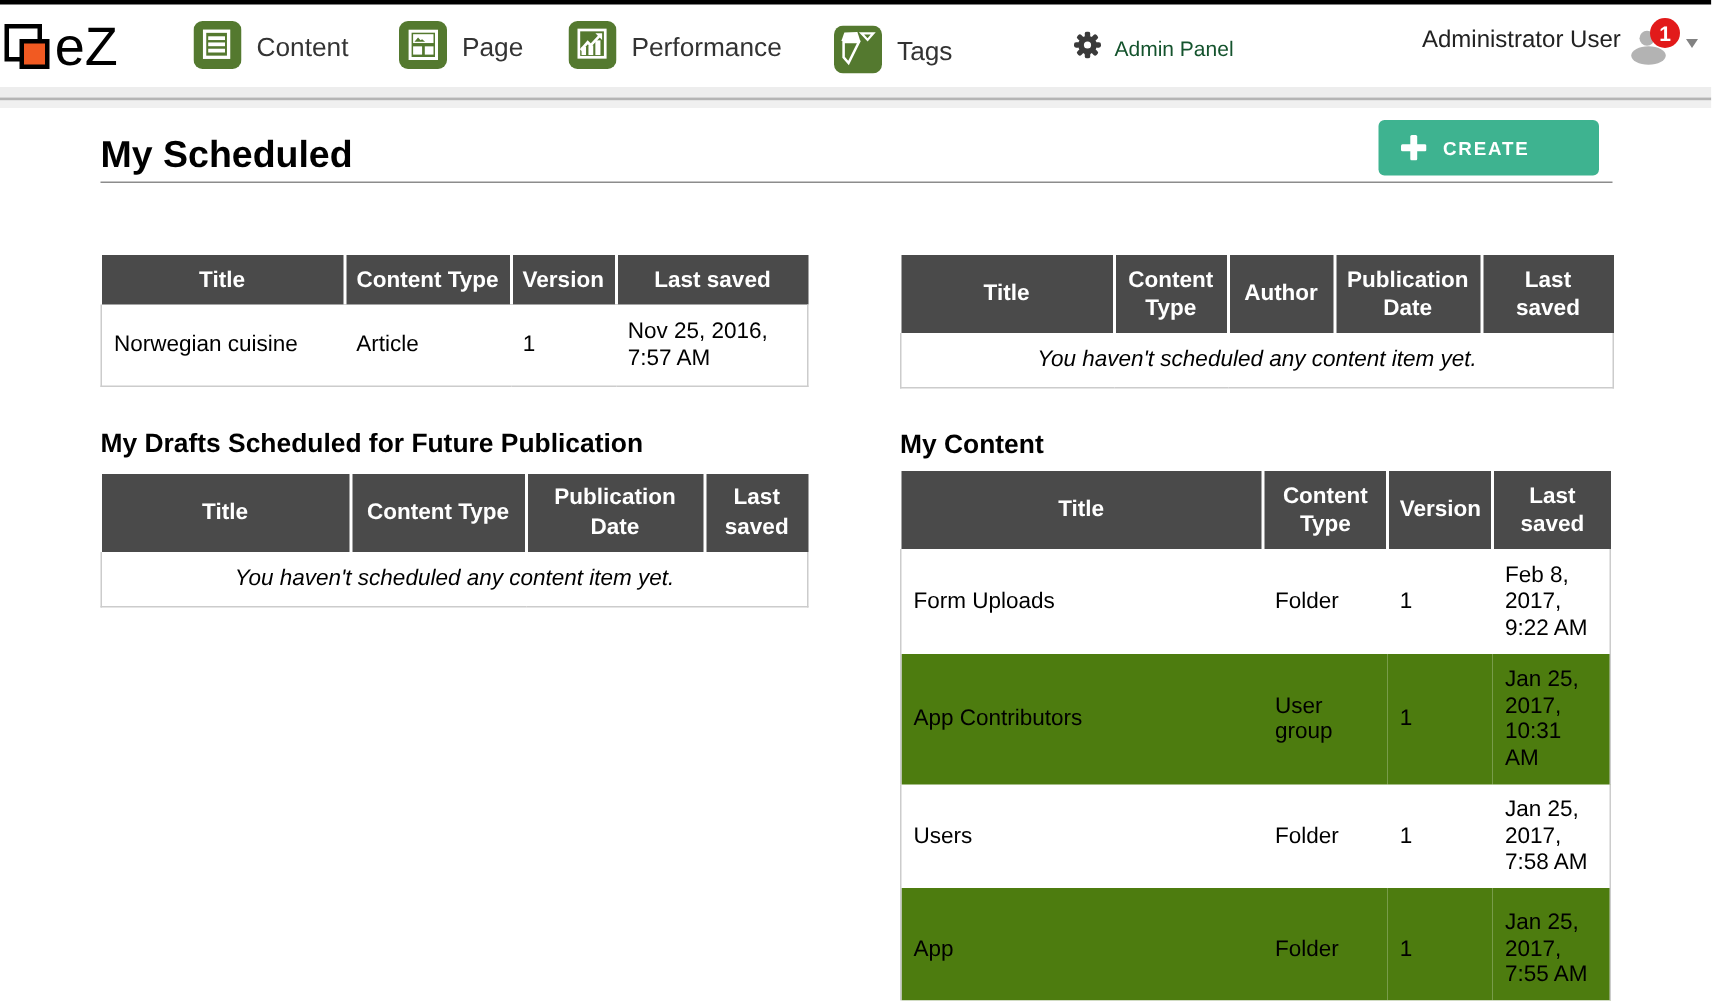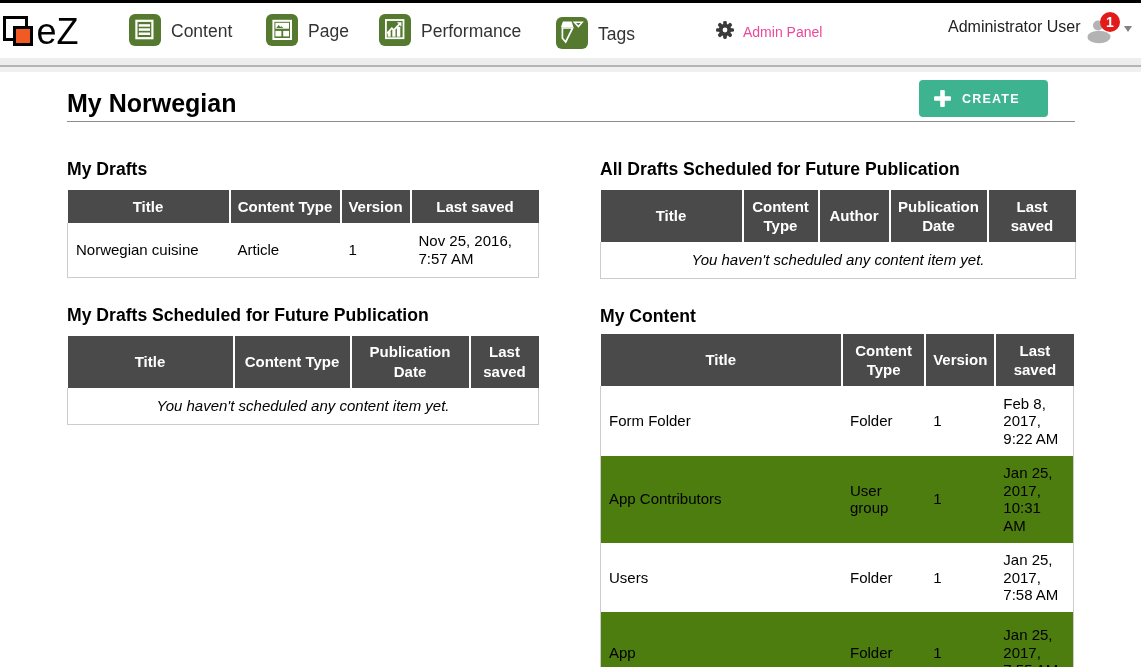--- a/index.html
+++ b/index.html
@@ -11,31 +11,31 @@
 .navbar { position:absolute; left:0; top:4px; width:1141px; height:54px; background:#fff; }
 .navsep1 { position:absolute; left:0; top:58px; width:1141px; height:7px; background:#ededed; }
 .navsep2 { position:absolute; left:0; top:65px; width:1141px; height:2px; background:#b4b4b4; }
 .navsep3 { position:absolute; left:0; top:67px; width:1141px; height:5px; background:#f0f0f0; }
 
 
 .logo { position:absolute; left:2px; top:10px; }
 .nav-item { position:absolute; top:14px; height:32px; display:flex; align-items:center; }
 .nav-item span { margin-left:10px; margin-top:3px; font-size:17.5px; color:#333; }
 .admin-item { position:absolute; top:21px; height:18px; display:flex; align-items:center; }
-.admin-item span { margin-left:9px; margin-top:4px; font-size:14px; color:#ec4899; }
+.admin-item span { margin-left:9px; margin-top:4px; font-size:14px; color:#14532d; }
 .adminuser { position:absolute; left:948px; top:18px; font-size:16px; color:#222; }
 .person { position:absolute; left:1084px; top:20px; }
 .badge { position:absolute; left:1100px; top:12px; width:20px; height:20px; border-radius:50%; background:#e21a1a; color:#fff; font-size:14px; font-weight:bold; text-align:center; line-height:20px; }
 .caret { position:absolute; left:1124px; top:26px; width:0; height:0; border-left:4.5px solid transparent; border-right:4.5px solid transparent; border-top:6px solid #828282; }
 
 
 h1 { position:absolute; left:67px; top:91px; margin:0; font-size:25px; line-height:25px; font-weight:bold; color:#000; }
 .hrule { position:absolute; left:67px; top:121px; width:1008px; height:1px; background:#8c8c8c; }
 
-.btn-create { position:absolute; left:919px; top:80px; width:129px; height:37px; background:#3eb390; border-radius:4px; display:flex; align-items:center; }
+.btn-create { position:absolute; left:919px; top:80px; width:147px; height:37px; background:#3eb390; border-radius:4px; display:flex; align-items:center; }
 .btn-create svg { margin-left:15px; }
 .btn-create span { margin-left:11px; color:#fff; font-size:12.5px; font-weight:bold; letter-spacing:1.2px; }
 
 
 .col { position:absolute; top:159px; }
 .col-l { left:67px; width:471px; }
 .col-r { left:600px; width:474px; }
 h2 { margin:0; font-size:17.6px; line-height:20px; font-weight:bold; color:#000; }
 h2.second { margin-top:27px; }
 table { border-collapse:collapse; table-layout:fixed; width:100%; margin-top:11px; }
@@ -134,32 +134,31 @@
   <div class="adminuser">Administrator User</div>
   <div class="person">
     <svg width="30" height="25" viewBox="0 0 30 25">
       <circle cx="14" cy="5.5" r="5" fill="#b3b3b3"></circle>
       <ellipse cx="15" cy="17" rx="11.5" ry="6.2" fill="#b3b3b3"></ellipse>
     </svg>
   </div>
   <div class="badge">1</div>
   <div class="caret"></div>
 
-  <h1>My Norwegian</h1>
+  <h1>My Scheduled</h1>
   <div class="hrule"></div>
   <div class="btn-create">
     <svg width="17" height="17" viewBox="0 0 17 17">
       <rect x="6.2" y="0" width="4.6" height="17" rx="1" fill="#fff"></rect>
       <rect x="0" y="6.2" width="17" height="4.6" rx="1" fill="#fff"></rect>
     </svg>
     <span>CREATE</span>
   </div>
 
   <div class="col col-l">
-    <h2>My Drafts</h2>
     <table class="t1x">
       <colgroup>
           <col style="width:162px">
           <col style="width:111px">
           <col style="width:70px">
           <col style="width:128px">
         </colgroup>
       <thead>
           <tr>
             <th>Title</th>
@@ -195,21 +194,20 @@
         </thead>
       <tbody>
         <tr>
             <td class="empty" colspan="4">You haven't scheduled any content item yet.</td>
           </tr>
       </tbody>
     </table>
   </div>
 
   <div class="col col-r">
-    <h2>All Drafts Scheduled for Future Publication</h2>
     <table>
       <colgroup>
           <col style="width:142px">
           <col style="width:76px">
           <col style="width:71px">
           <col style="width:98px">
           <col style="width:88px">
         </colgroup>
       <thead>
           <tr>
@@ -237,21 +235,21 @@
       <thead>
           <tr>
             <th>Title</th>
             <th>Content<br>Type</th>
             <th>Version</th>
             <th>Last<br>saved</th>
           </tr>
         </thead>
       <tbody>
         <tr>
-            <td>Form Folder</td>
+            <td>Form Uploads</td>
             <td>Folder</td>
             <td>1</td>
             <td>Feb 8, 2017, 9:22 AM</td>
           </tr>
         <tr class="stripe">
             <td>App Contributors</td>
             <td>User group</td>
             <td>1</td>
             <td>Jan 25, 2017, 10:31 AM</td>
           </tr>

